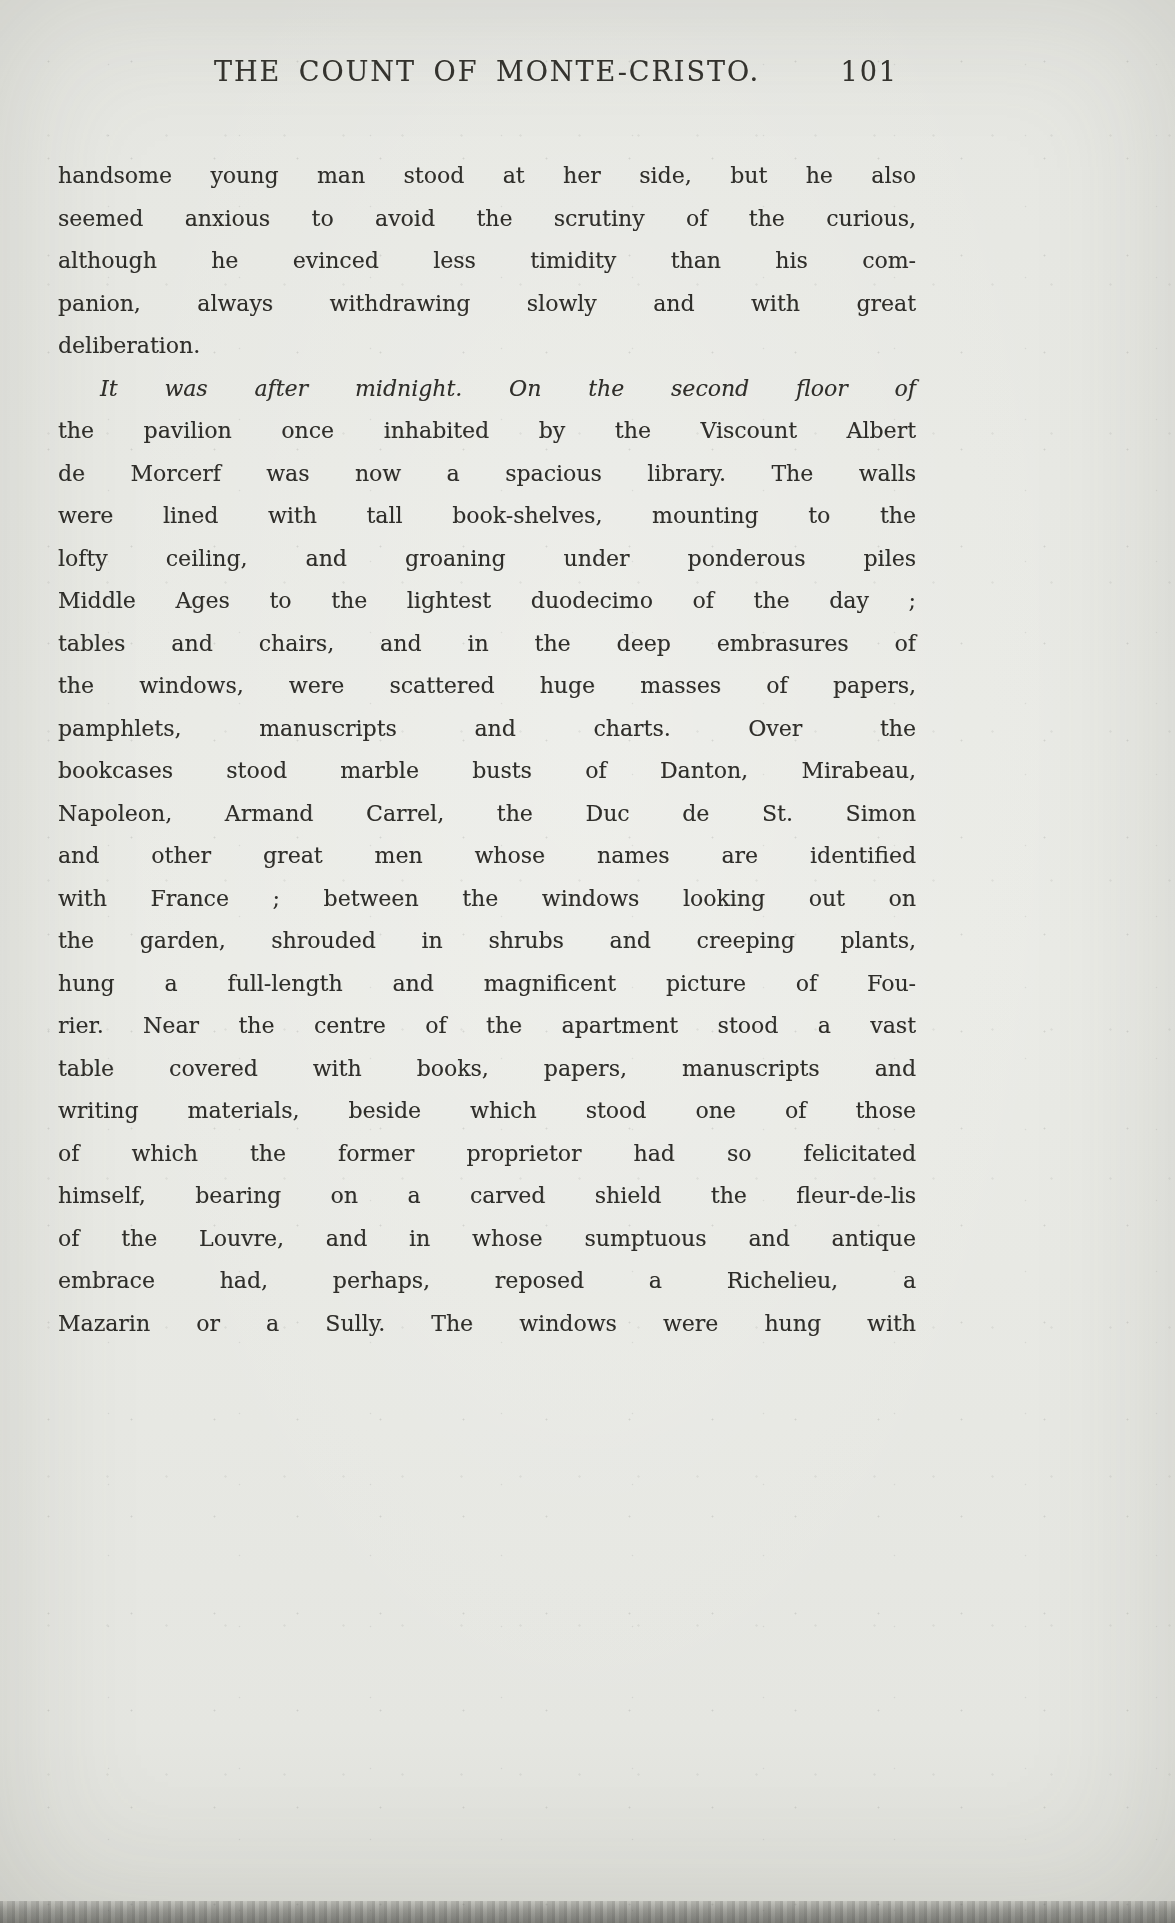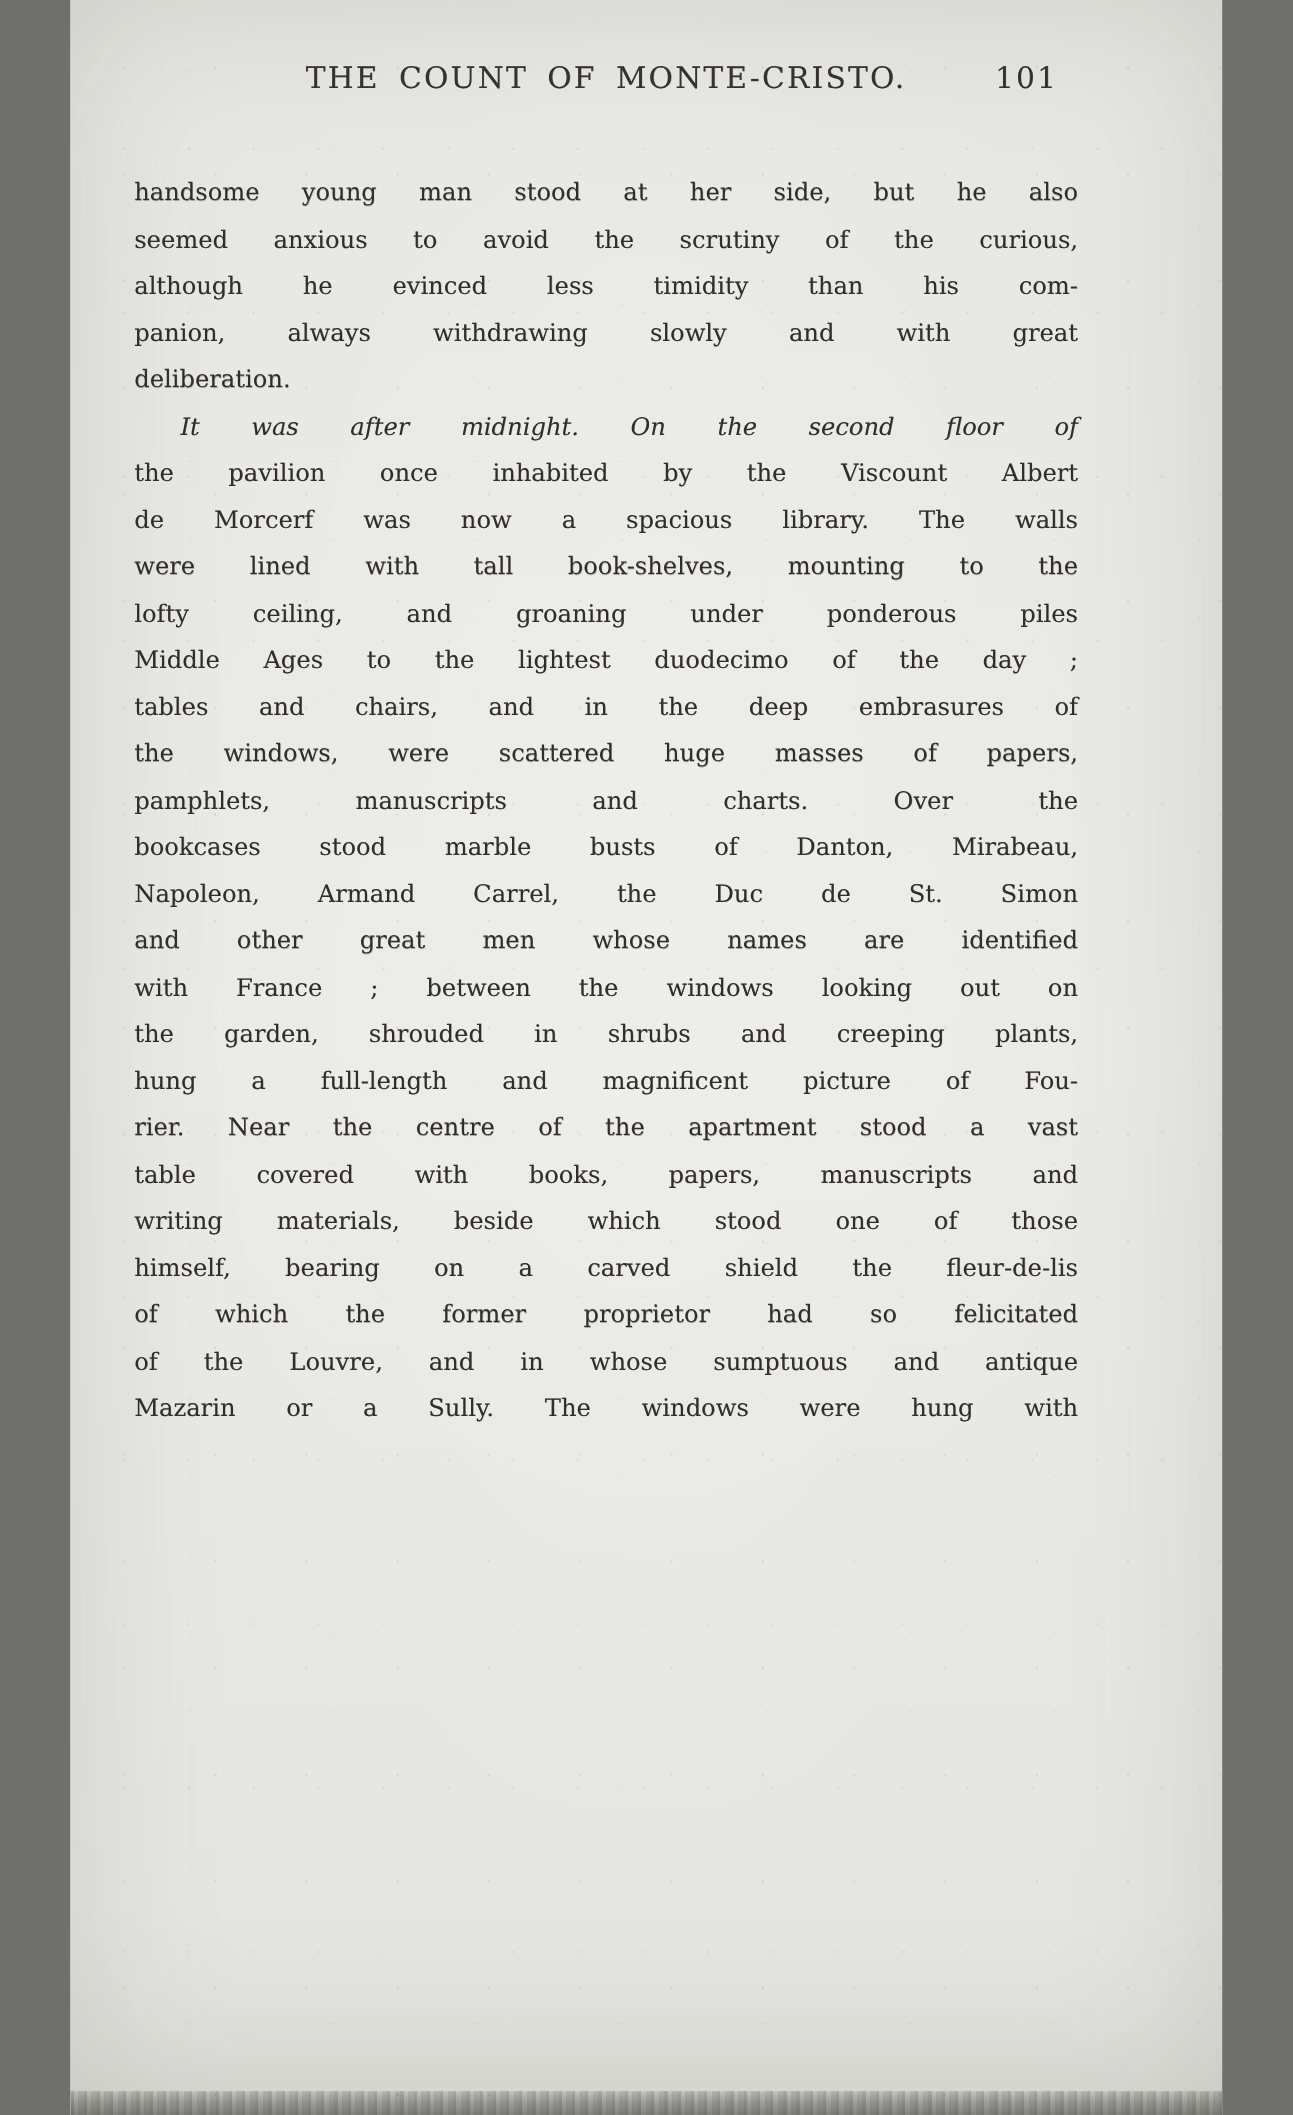--- a/index.html
+++ b/index.html
@@ -1,20 +1,20 @@
 <!DOCTYPE html>
 <html style="--paper: #e8e9e4; --ink: #2f2e2a;"><head>
 <meta charset="utf-8">
 <style>
   * { margin: 0; padding: 0; box-sizing: border-box; }
   html, body { background: #6f6f6c; }
 
   .page {
     position: relative;
-    width: 1047px;
+    width: 1175px;
     height: 1923px;
     margin: 0 auto;
     background-color: var(--paper, #e8e9e4);
     background-image:
       radial-gradient(ellipse at 50% 38%, rgba(255,255,255,0.20), rgba(255,255,255,0) 62%),
       linear-gradient(180deg, #e6e7e2 0%, #eaebe6 50%, #e5e6e1 90%, #dcddd7 100%);
     box-shadow: inset 0 0 140px rgba(95, 95, 85, 0.18);
     overflow: hidden;
     font-family: "DejaVu Serif", "Liberation Serif", serif;
     color: var(--ink, #2f2e2a);
@@ -119,21 +119,22 @@
         <div class="line">pamphlets, manuscripts and charts.  Over the</div>
         <div class="line">bookcases stood marble busts of Danton, Mirabeau,</div>
         <div class="line">Napoleon, Armand Carrel, the Duc de St. Simon</div>
         <div class="line">and other great men whose names are identified</div>
         <div class="line">with France ; between the windows looking out on</div>
         <div class="line">the garden, shrouded in shrubs and creeping plants,</div>
         <div class="line">hung a full-length and magnificent picture of Fou-</div>
         <div class="line">rier.  Near the centre of the apartment stood a vast</div>
         <div class="line">table covered with books, papers, manuscripts and</div>
         <div class="line">writing materials, beside which stood one of those</div>
+        <div class="line">of which the former proprietor had so felicitated</div>
         <div class="line">himself, bearing on a carved shield the fleur-de-lis</div>
-        <div class="line">of which the former proprietor had so felicitated</div>
         <div class="line">of the Louvre, and in whose sumptuous and antique</div>
+        <div class="line">embrace had, perhaps, reposed a Richelieu, a</div>
         <div class="line">Mazarin or a Sully.  The windows were hung with</div>
       </div>
     </div>
 
   <div class="bottom-scan-edge"></div>
 </div>
 
 </body></html>

